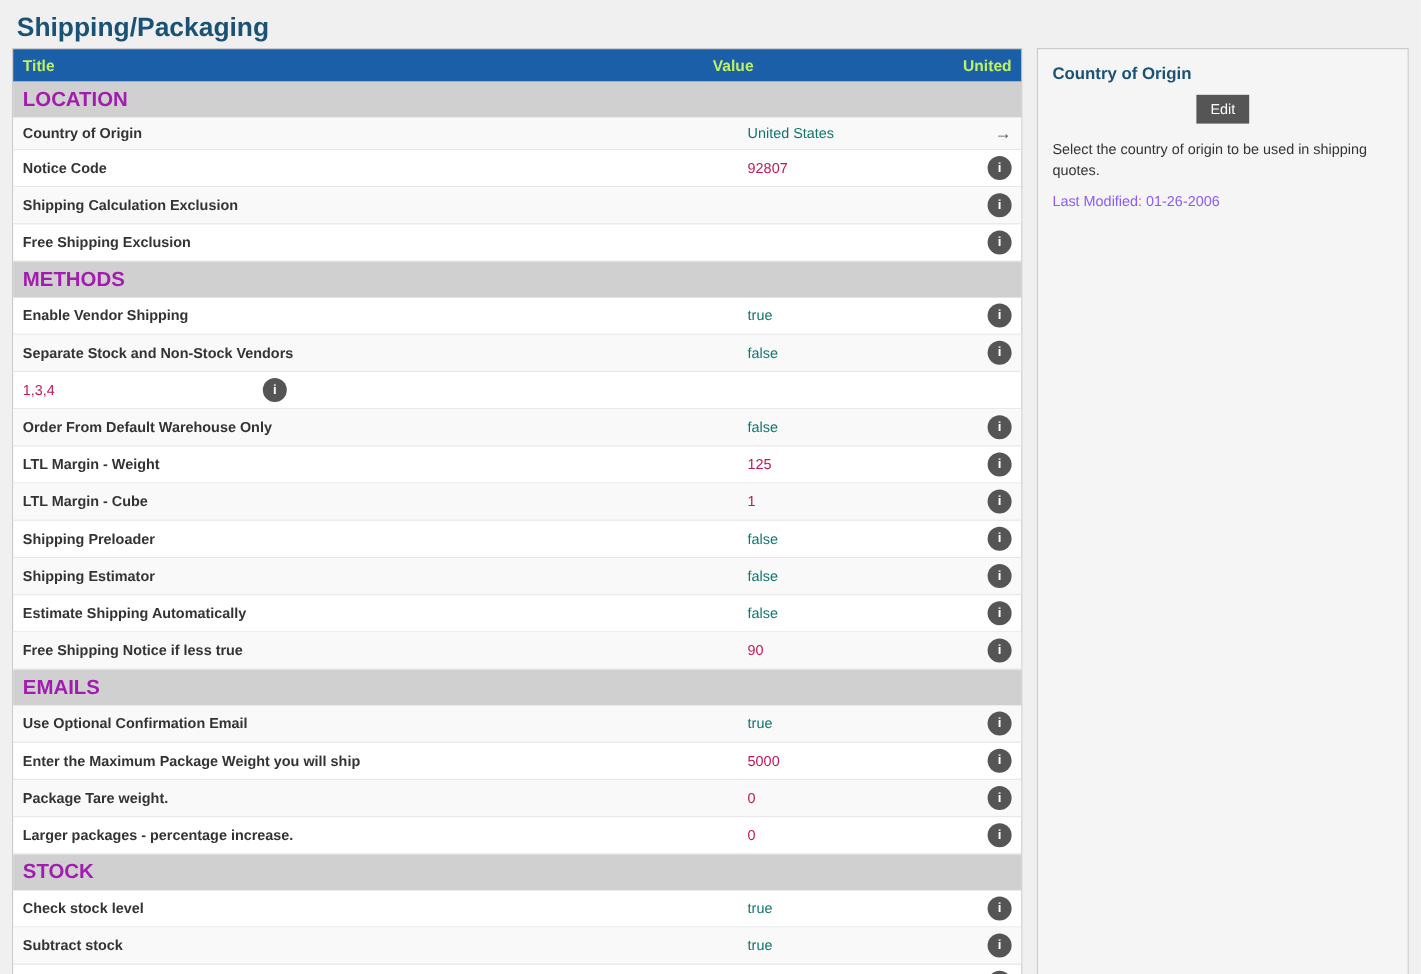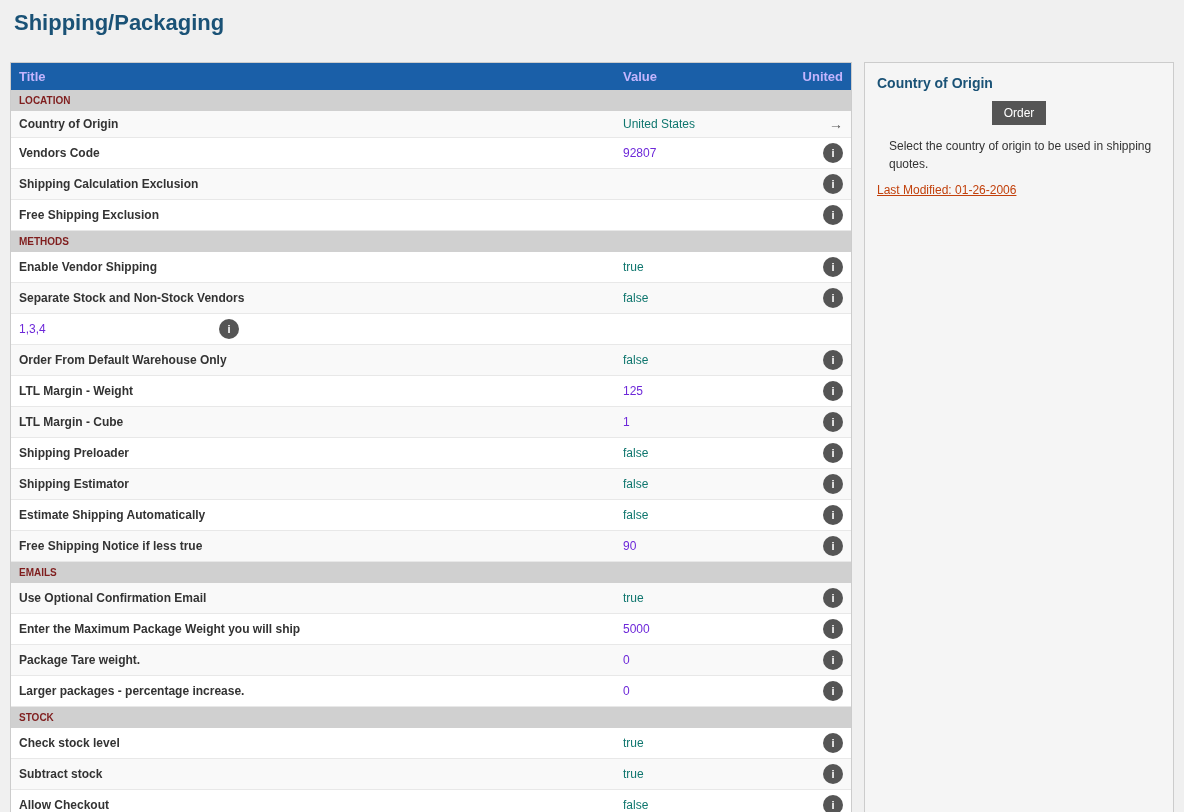--- a/index.html
+++ b/index.html
@@ -1,41 +1,41 @@
 <!DOCTYPE html>
 <html><head>
   <meta charset="utf-8">
   <style>
     * { box-sizing: border-box; margin: 0; padding: 0; }
     body { font-family: Arial, sans-serif; font-size: 13px; background: #f0f0f0; color: #333; }
     .page-wrapper { display: flex; flex-direction: column; padding: 10px; background: #f0f0f0; min-height: 812px; }
-    .page-title { font-size: 22px; font-weight: bold; color: #1a5276; margin-bottom: 26px; padding-left: 4px; }
+    .page-title { font-size: 22px; font-weight: bold; color: #1a5276; margin-bottom: 4px; padding-left: 4px; }
     .content-area { display: flex; gap: 12px; }
     .main-table-container { flex: 1; border: 1px solid #ccc; background: #fff; }
-    .table-header { display: flex; background: #1a5fa8; color: #c4b5fd; font-weight: bold; padding: 6px 8px; }
+    .table-header { display: flex; background: #1a5fa8; color: #bef264; font-weight: bold; padding: 6px 8px; gap: 29px; }
     .col-title { flex: 1; }
     .col-value { width: 160px; text-align: left; }
     .col-action { width: 60px; text-align: right; }
-    .section-row { background: #d0d0d0; font-weight: bold; padding: 5px 8px; font-size: 10px; color: #7f1d1d; }
+    .section-row { background: #d0d0d0; font-weight: bold; padding: 5px 8px; font-size: 17px; color: #a21caf; }
     .data-row { display: flex; align-items: center; padding: 5px 8px; border-bottom: 1px solid #e8e8e8; }
     .data-row:nth-child(even) { background: #f9f9f9; }
     .data-row .row-title { flex: 1; font-weight: bold; font-size: 12px; }
     .data-row .row-value { width: 160px; font-size: 12px; }
     .data-row .row-action { width: 60px; text-align: right; display: flex; align-items: center; justify-content: flex-end; gap: 4px; }
     .value-link { color: #0f766e; }
-    .value-black { color: #6d28d9; }
+    .value-black { color: #be185d; }
     .info-icon { display: inline-flex; align-items: center; justify-content: center; width: 20px; height: 20px; background: #555; color: #fff; border-radius: 50%; font-size: 11px; font-weight: bold; cursor: pointer; flex-shrink: 0; }
     .arrow-icon { color: #555; font-size: 14px; }
 
     
     .sidebar-panel { width: 310px; border: 1px solid #ccc; background: #f5f5f5; padding: 12px; }
     .sidebar-title { font-size: 14px; font-weight: bold; color: #1a5276; margin-bottom: 10px; }
     .edit-btn { background: #555; color: #fff; border: none; padding: 5px 12px; font-size: 12px; cursor: pointer; display: block; margin: 0 auto 12px auto; }
-    .sidebar-desc { font-size: 12px; color: #333; line-height: 1.5; margin-bottom: 10px; margin-left: 12px; }
-    .sidebar-modified { font-size: 12px; color: #c2410c; text-decoration: underline; }
+    .sidebar-desc { font-size: 12px; color: #333; line-height: 1.5; margin-bottom: 10px; }
+    .sidebar-modified { font-size: 12px; color: #8b5cf6; }
   </style>
 </head>
 <body>
 
 <div class="page-wrapper">
   <div class="page-title">Shipping/Packaging</div>
   <div class="content-area">
 
     <div class="main-table-container">
 
@@ -48,21 +48,21 @@
       <div id="table-body">
           <div class="section-row">LOCATION</div>
           <div class="data-row">
             <div class="row-title">Country of Origin</div>
             <div class="row-value value-link">United States</div>
             <div class="row-action">
               <span class="arrow-icon">→</span>
             </div>
           </div>
           <div class="data-row">
-            <div class="row-title">Vendors Code</div>
+            <div class="row-title">Notice Code</div>
             <div class="row-value value-black">92807</div>
             <div class="row-action">
               <span class="info-icon">i</span>
             </div>
           </div>
           <div class="data-row">
             <div class="row-title">Shipping Calculation Exclusion</div>
             <div class="row-value value-black"></div>
             <div class="row-action">
               <span class="info-icon">i</span>
@@ -194,18 +194,18 @@
             <div class="row-value value-link">false</div>
             <div class="row-action">
               <span class="info-icon">i</span>
             </div>
           </div>
         </div>
     </div>
 
     <div class="sidebar-panel">
       <div class="sidebar-title">Country of Origin</div>
-      <button class="edit-btn">Order</button>
+      <button class="edit-btn">Edit</button>
       <div class="sidebar-desc">Select the country of origin to be used in shipping quotes.</div>
       <div class="sidebar-modified">Last Modified: 01-26-2006</div>
     </div>
   </div>
 </div>
 
 </body></html>

